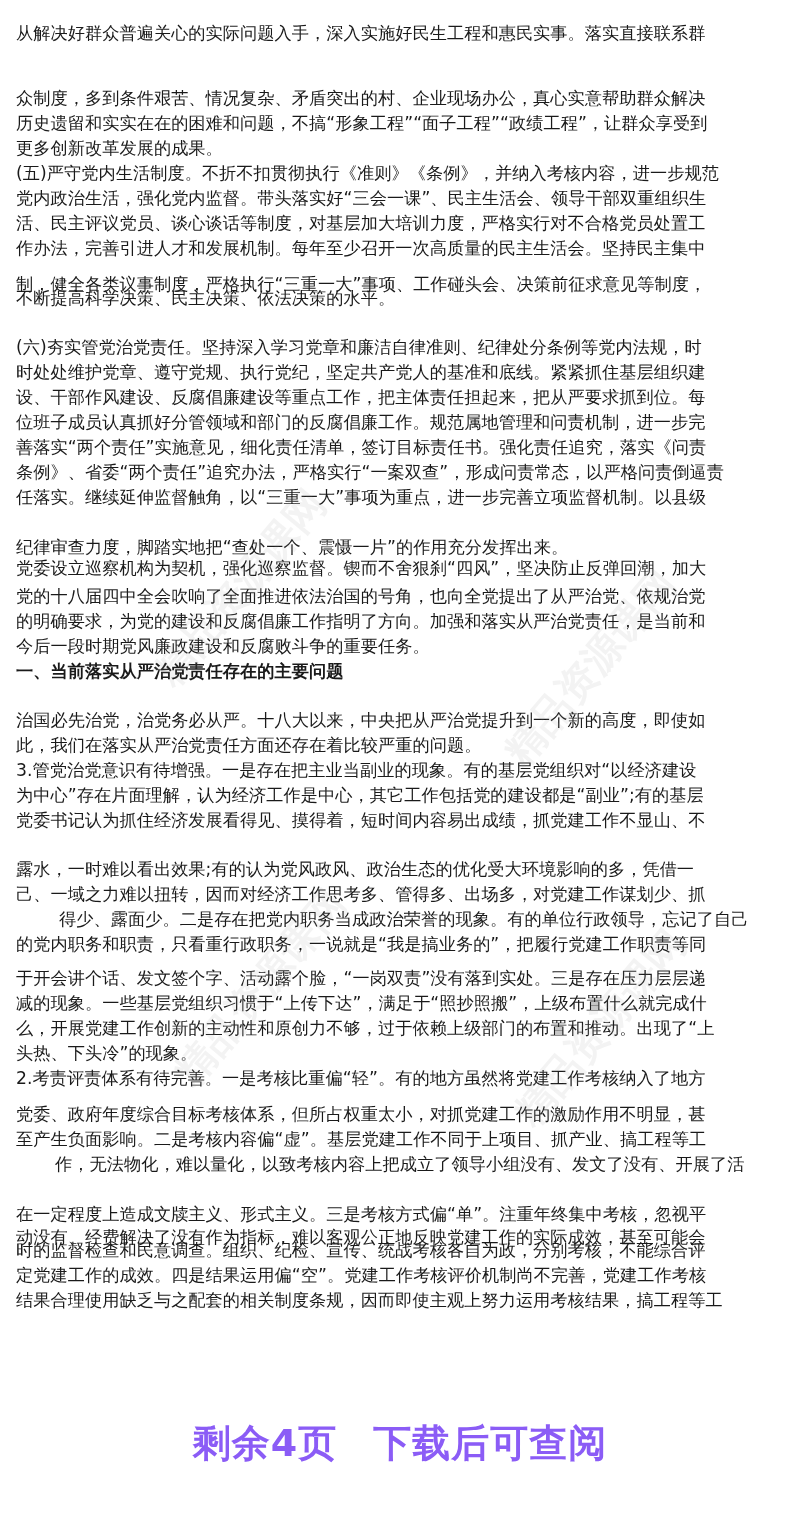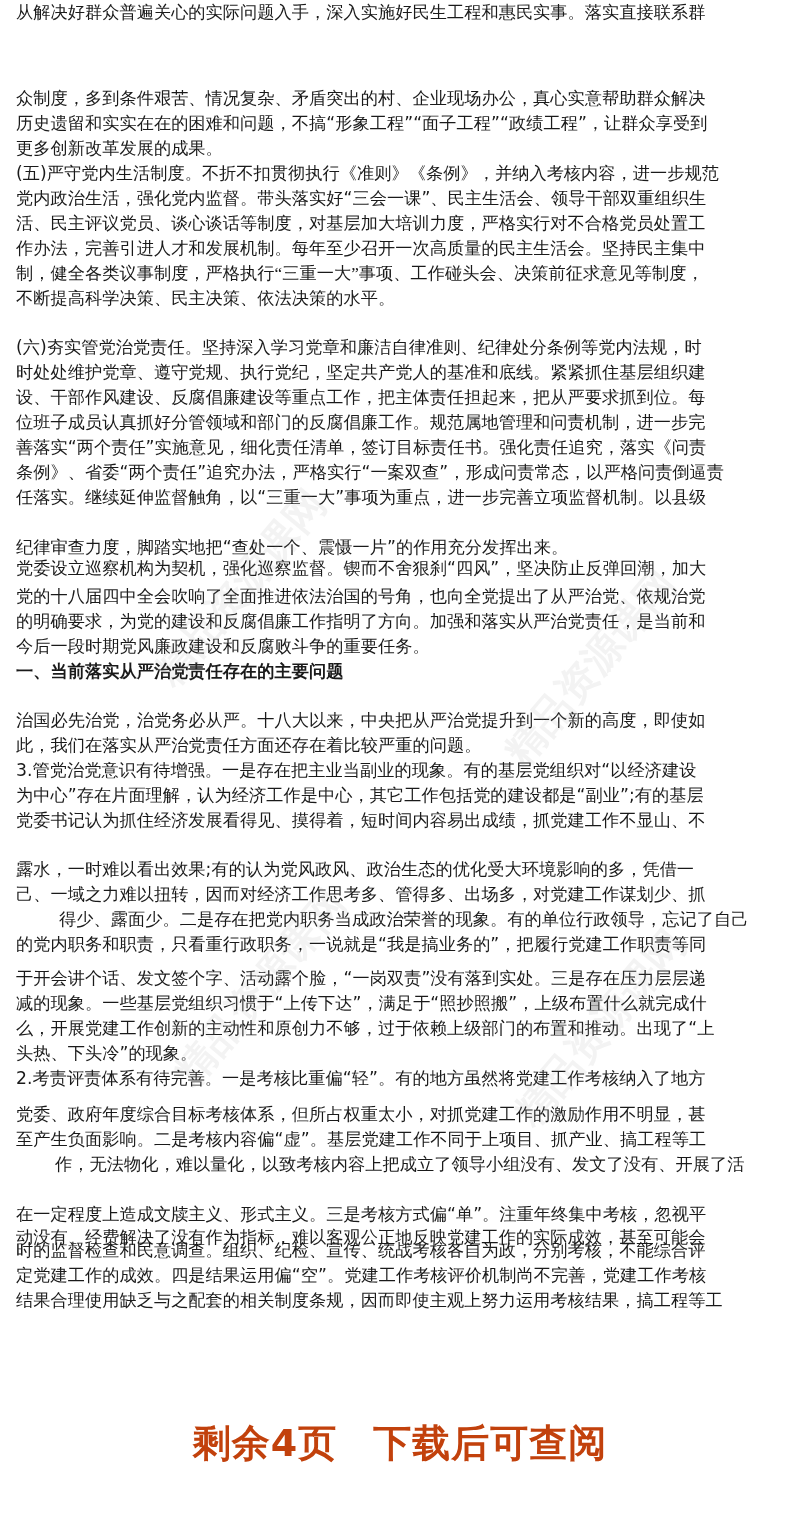--- a/index.html
+++ b/index.html
@@ -5,38 +5,38 @@
   html, body { margin: 0; padding: 0; background: #ffffff; }
   body { width: 800px; height: 1519px; position: relative; overflow: hidden;
          font-family: "DejaVu Sans", "Liberation Sans", sans-serif; color: #1a1a1a; }
   .page { position: absolute; left: 0; top: 0; width: 800px; height: 1519px; }
   .line { position: absolute; left: 16px; width: 770px; height: 25px; font-size: 17.2px; line-height: 25px;
           white-space: nowrap; overflow: hidden; letter-spacing: 0.05px; }
   .line.bold { font-weight: bold; }
   .watermark { position: absolute; color: rgba(160,160,160,0.12); font-size: 40px; font-weight: bold;
                transform: rotate(-50deg); white-space: nowrap; pointer-events: none; }
   .more { position: absolute; left: 0; width: 800px; top: 1418px; text-align: center;
-          font-size: 38px; font-weight: bold; color: #c2410c; letter-spacing: 1px; }
+          font-size: 38px; font-weight: bold; color: #8b5cf6; letter-spacing: 1px; }
   .more span { display: inline-block; }
   .more .gap { width: 36px; }
 </style>
 </head>
 <body>
 
 <div class="page">
   <div id="lines">
-      <div class="line" style="top: 0;">从解决好群众普遍关心的实际问题入手，深入实施好民生工程和惠民实事。落实直接联系群</div>
+      <div class="line" style="top: 21px;">从解决好群众普遍关心的实际问题入手，深入实施好民生工程和惠民实事。落实直接联系群</div>
       <div class="line" style="top: 86px;">众制度，多到条件艰苦、情况复杂、矛盾突出的村、企业现场办公，真心实意帮助群众解决</div>
       <div class="line" style="top: 111px;">历史遗留和实实在在的困难和问题，不搞“形象工程”“面子工程”“政绩工程”，让群众享受到</div>
       <div class="line" style="top: 136px;">更多创新改革发展的成果。</div>
       <div class="line" style="top: 161px;">(五)严守党内生活制度。不折不扣贯彻执行《准则》《条例》，并纳入考核内容，进一步规范</div>
       <div class="line" style="top: 186px;">党内政治生活，强化党内监督。带头落实好“三会一课”、民主生活会、领导干部双重组织生</div>
       <div class="line" style="top: 211px;">活、民主评议党员、谈心谈话等制度，对基层加大培训力度，严格实行对不合格党员处置工</div>
       <div class="line" style="top: 236px;">作办法，完善引进人才和发展机制。每年至少召开一次高质量的民主生活会。坚持民主集中</div>
-      <div class="line" style="top: 261px; font-family: Liberation Serif, serif;">制，健全各类议事制度，严格执行“三重一大”事项、工作碰头会、决策前征求意见等制度，</div>
+      <div class="line" style="top: 272px;">制，健全各类议事制度，严格执行“三重一大”事项、工作碰头会、决策前征求意见等制度，</div>
       <div class="line" style="top: 286px;">不断提高科学决策、民主决策、依法决策的水平。</div>
       <div class="line" style="top: 335px;">(六)夯实管党治党责任。坚持深入学习党章和廉洁自律准则、纪律处分条例等党内法规，时</div>
       <div class="line" style="top: 360px;">时处处维护党章、遵守党规、执行党纪，坚定共产党人的基准和底线。紧紧抓住基层组织建</div>
       <div class="line" style="top: 385px;">设、干部作风建设、反腐倡廉建设等重点工作，把主体责任担起来，把从严要求抓到位。每</div>
       <div class="line" style="top: 410px;">位班子成员认真抓好分管领域和部门的反腐倡廉工作。规范属地管理和问责机制，进一步完</div>
       <div class="line" style="top: 435px;">善落实“两个责任”实施意见，细化责任清单，签订目标责任书。强化责任追究，落实《问责</div>
       <div class="line" style="top: 460px;">条例》、省委“两个责任”追究办法，严格实行“一案双查”，形成问责常态，以严格问责倒逼责</div>
       <div class="line" style="top: 485px;">任落实。继续延伸监督触角，以“三重一大”事项为重点，进一步完善立项监督机制。以县级</div>
       <div class="line" style="top: 510px; margin-top: 46px;">党委设立巡察机构为契机，强化巡察监督。锲而不舍狠刹“四风”，坚决防止反弹回潮，加大</div>
       <div class="line" style="top: 535px;">纪律审查力度，脚踏实地把“查处一个、震慑一片”的作用充分发挥出来。</div>

